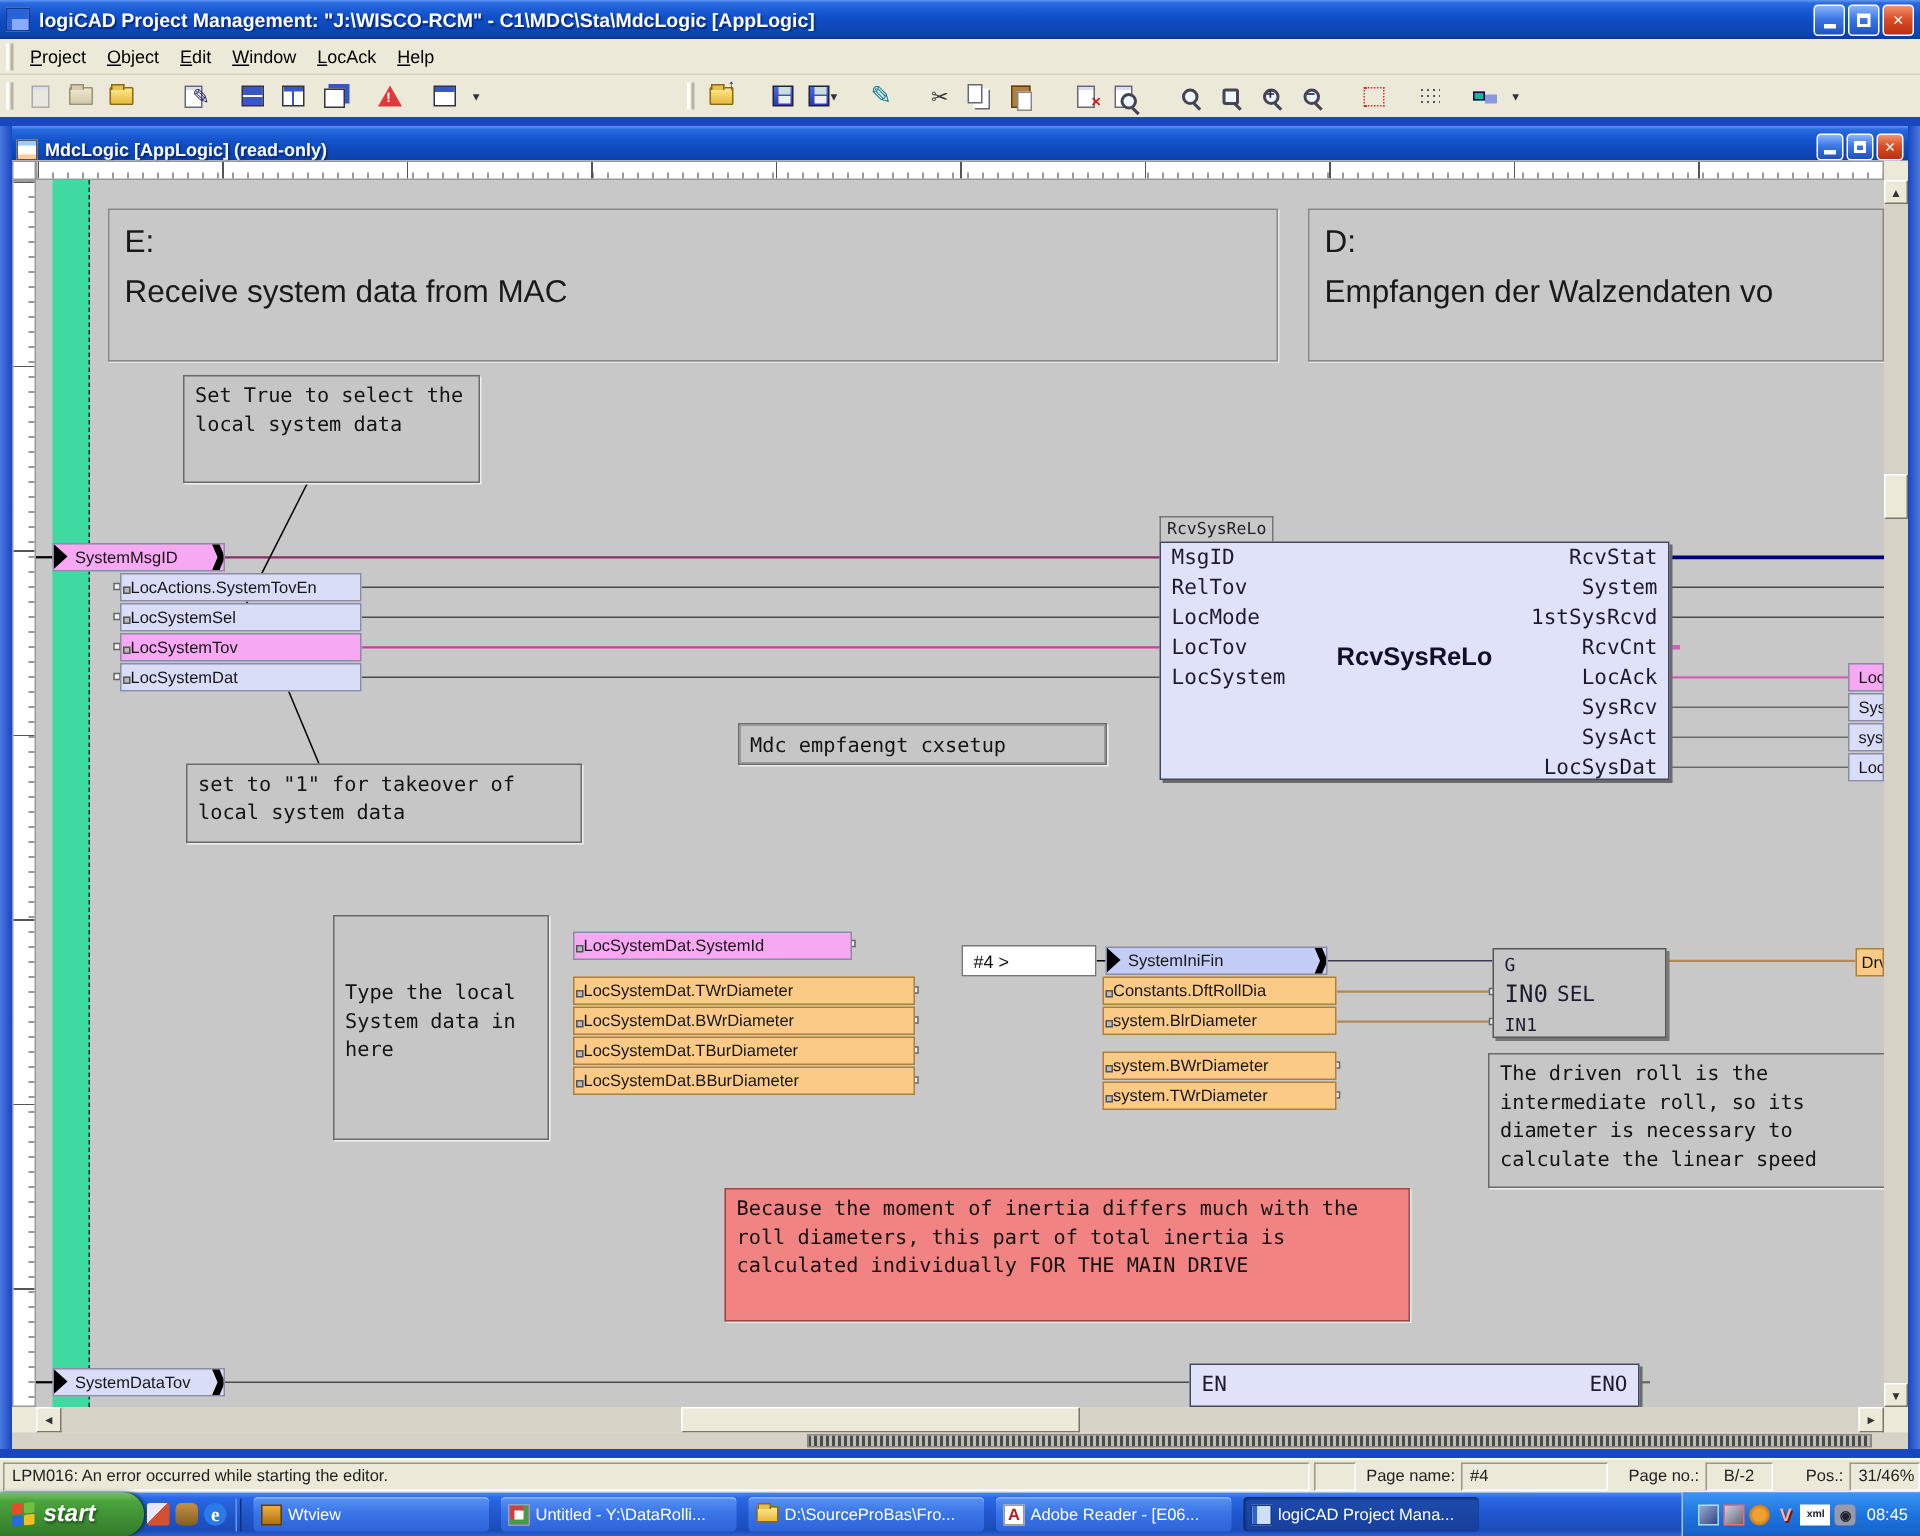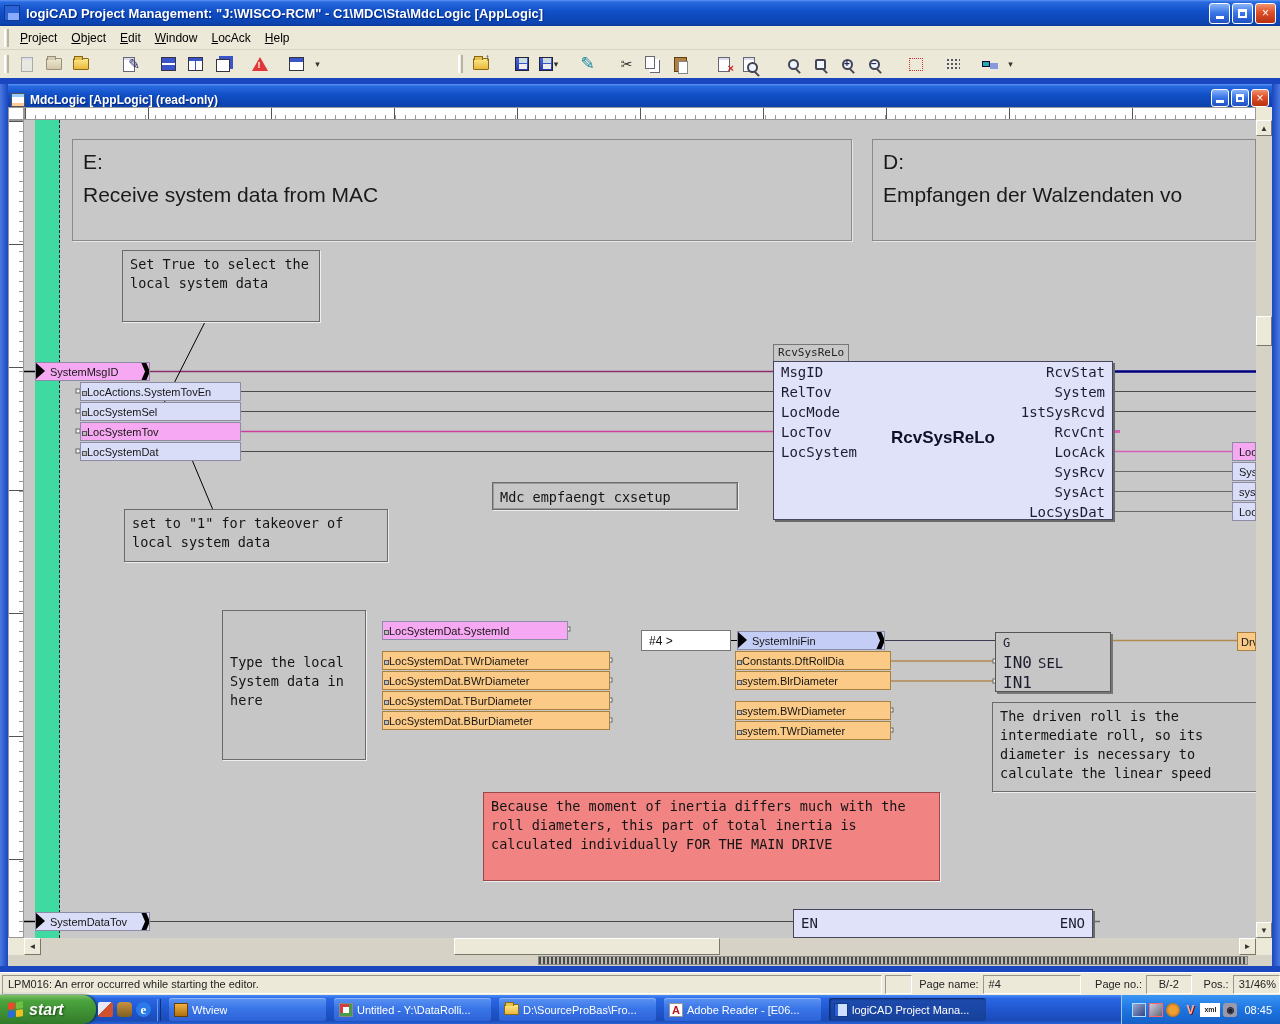--- a/index.html
+++ b/index.html
@@ -399,21 +399,21 @@
   <div class="abs vbox blu flag" style="left:713px;top:511px;width:148px;height:19px">SystemIniFin</div>
   <div class="abs vbox org stub" style="left:711px;top:531px;width:156px;height:19px">Constants.DftRollDia</div>
   <div class="abs vbox org stub" style="left:711px;top:551px;width:156px;height:19px">system.BlrDiameter</div>
   <div class="abs vbox org stub" style="left:711px;top:581px;width:156px;height:19px">system.BWrDiameter</div>
   <div class="abs vbox org stub" style="left:711px;top:601px;width:156px;height:19px">system.TWrDiameter</div>
 
   <div class="abs selblock" style="left:971px;top:512px;width:116px;height:60px">
     <div class="port pin" style="top:0;font-size:12px">G</div>
     <div class="port pin" style="top:20px;font-size:16px">IN0</div>
     <div class="port" style="top:20px;left:42px;font-size:14px">SEL</div>
-    <div class="port pin" style="top:40px;font-size:16px">IN1</div>
+    <div class="port pin" style="top:40px;font-size:12px">IN1</div>
   </div>
   <div class="abs vbox org" style="left:1213px;top:512px;width:19px;height:19px;padding-left:3px">DrvI</div>
 
   <div class="abs vbox lav flag" style="left:11px;top:792px;width:115px;height:19px">SystemDataTov</div>
   <div class="abs fbbody" style="left:769px;top:789px;width:300px;height:29px">
     <div class="port pin" style="top:3px">EN</div>
     <div class="port pout" style="top:3px">ENO</div>
   </div>
 </div>
 
@@ -439,21 +439,21 @@
   <div class="abs dotted" style="left:530px;top:1px;width:710px;height:9px"></div>
 </div>
 
 <div class="abs statusbar">
   <div class="spanel" style="width:895px;margin-left:2px">LPM016: An error occurred while starting the editor.</div>
   <div class="spanel" style="width:28px;margin-left:3px"></div>
   <div class="slabel" style="margin-left:3px">Page name:</div>
   <div class="spanel" style="width:100px">#4</div>
   <div class="slabel" style="margin-left:10px">Page no.:</div>
   <div class="spanel" style="width:46px;text-align:center">B/-2</div>
-  <div class="slabel" style="margin-left:8px">Pos.:</div>
+  <div class="slabel" style="margin-left:18px">Pos.:</div>
   <div class="spanel" style="width:48px">31/46%</div>
 </div>
 
 <div class="abs taskbar">
   <div class="startbtn">
     <span class="winflag">
       <i style="background:#e84a2a"></i>
         <i style="background:#6fc040"></i>
         <i style="background:#2a6ae0"></i>
         <i style="background:#f0c020"></i>

